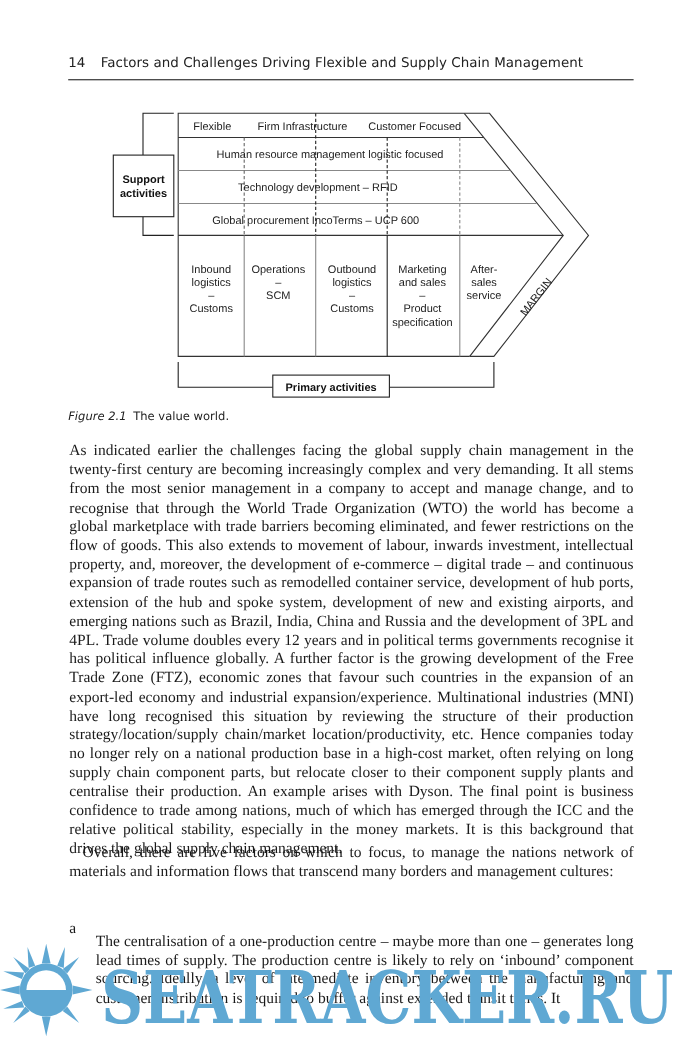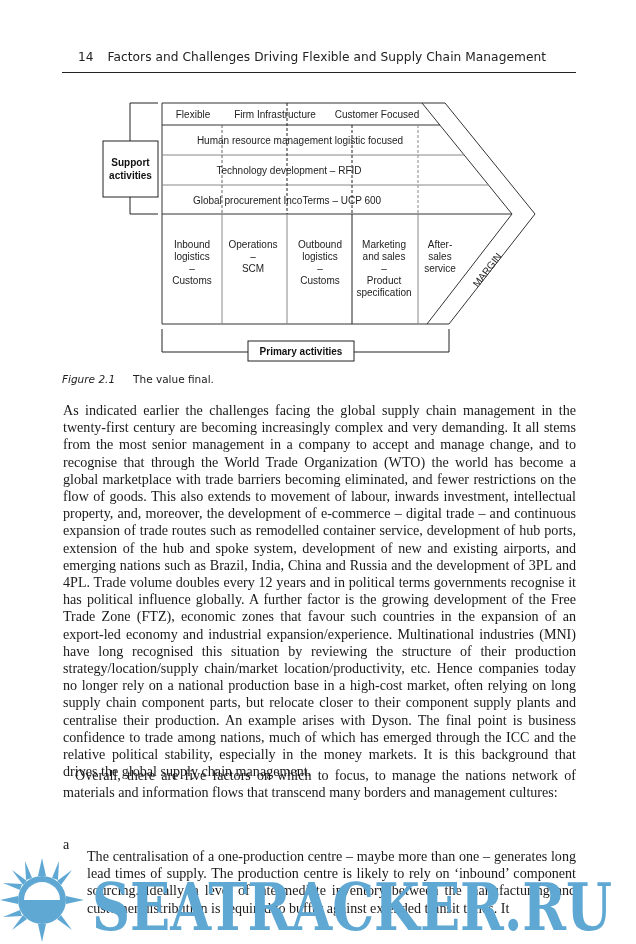--- a/index.html
+++ b/index.html
@@ -1,24 +1,24 @@
 <!DOCTYPE html>
 <html><head>
 <meta charset="utf-8">
 <style>
   html, body { margin:0; padding:0; background:#ffffff; }
   body { width:636px; height:944px; position:relative; overflow:hidden; font-family:"Liberation Serif", serif; color:#1a1a1a; }
   .running-head { position:absolute; left:62px; top:50px; font-family:"DejaVu Sans", sans-serif; font-size:12.2px; color:#222; letter-spacing:0.05px; }
-  .running-head .pnum { margin-right:10px;margin-left:16px; }
+  .running-head .pnum { margin-right:10px; }
   .head-rule { position:absolute; left:62px; top:72px; width:514px; height:1px; background:#222; }
   svg.diagram { position:absolute; left:0; top:0; }
   .diag-text { font-family:"Liberation Sans", sans-serif; font-size:10px; fill:#222; }
   .diag-bold { font-family:"Liberation Sans", sans-serif; font-size:10px; font-weight:bold; fill:#111; }
   .caption { position:absolute; left:62px; top:373px; font-family:"DejaVu Sans", sans-serif; font-size:10.5px; color:#222; }
-  .caption i { margin-right:18px; }
+  .caption i { margin-right:6px; }
   .body-text { position:absolute; left:63px; width:513px; font-size:14.1px; line-height:17.2px; text-align:justify; }
   .para1 { top:402px; }
   .para2 { top:767px; text-indent:12px; }
   .list-item { position:absolute; left:63px; top:836px; width:513px; font-size:14.1px; line-height:17.2px; }
   .list-item .marker { position:absolute; left:0; top:0; }
   .list-item .item-text { margin-left:24px; text-align:justify; display:block;margin-top:12px; }
   .watermark { position:absolute; left:0; top:858px; width:636px; height:86px; pointer-events:none; }
 </style>
 </head>
 <body>
@@ -97,21 +97,21 @@
 
   <text class="diag-text" x="490" y="272" text-anchor="middle" transform="rotate(-52 490 272)">MARGIN</text>
 
   <polyline points="162,329 162,352 248,352" fill="none" stroke="#222" stroke-width="1"></polyline>
   <polyline points="354,352 449,352 449,329" fill="none" stroke="#222" stroke-width="1"></polyline>
   <rect x="248" y="341" width="106" height="20" fill="#fff" stroke="#222" stroke-width="1"></rect>
   <text class="diag-bold" x="301" y="355" text-anchor="middle">Primary activities</text>
 </svg>
 
 <div class="caption">
-  <i>Figure 2.1</i><span>The value final.</span>
+  <i>Figure 2.1</i><span>The value world.</span>
 </div>
 
 <div class="body-text para1">As indicated earlier the challenges facing the global supply chain management in the twenty-first century are becoming increasingly complex and very demanding. It all stems from the most senior management in a company to accept and manage change, and to recognise that through the World Trade Organization (WTO) the world has become a global marketplace with trade barriers becoming eliminated, and fewer restrictions on the flow of goods. This also extends to movement of labour, inwards investment, intel­lectual property, and, moreover, the development of e-commerce – digital trade – and continuous expansion of trade routes such as remodelled container service, development of hub ports, extension of the hub and spoke system, development of new and existing airports, and emerging nations such as Brazil, India, China and Russia and the develop­ment of 3PL and 4PL. Trade volume doubles every 12 years and in political terms governments recognise it has political influence globally. A further factor is the growing development of the Free Trade Zone (FTZ), economic zones that favour such countries in the expansion of an export-led economy and industrial expansion/experience. Multi­national industries (MNI) have long recognised this situation by reviewing the structure of their production strategy/location/supply chain/market location/productivity, etc. Hence companies today no longer rely on a national production base in a high-cost market, often relying on long supply chain component parts, but relocate closer to their component supply plants and centralise their production. An example arises with Dyson. The final point is business confidence to trade among nations, much of which has emerged through the ICC and the relative political stability, especially in the money markets. It is this background that drives the global supply chain management.</div>
 <div class="body-text para2">Overall, there are five factors on which to focus, to manage the nations network of materials and information flows that transcend many borders and management cultures:</div>
 
 <div class="list-item">
   <span class="marker">a</span>
   <span class="item-text">The centralisation of a one-production centre – maybe more than one – generates long lead times of supply. The production centre is likely to rely on ‘inbound’ com­ponent sourcing. Ideally, a level of intermediate inventory between the manufactur­ing and customer/distribution is required to buffer against extended transit times. It</span>
 </div>
 

